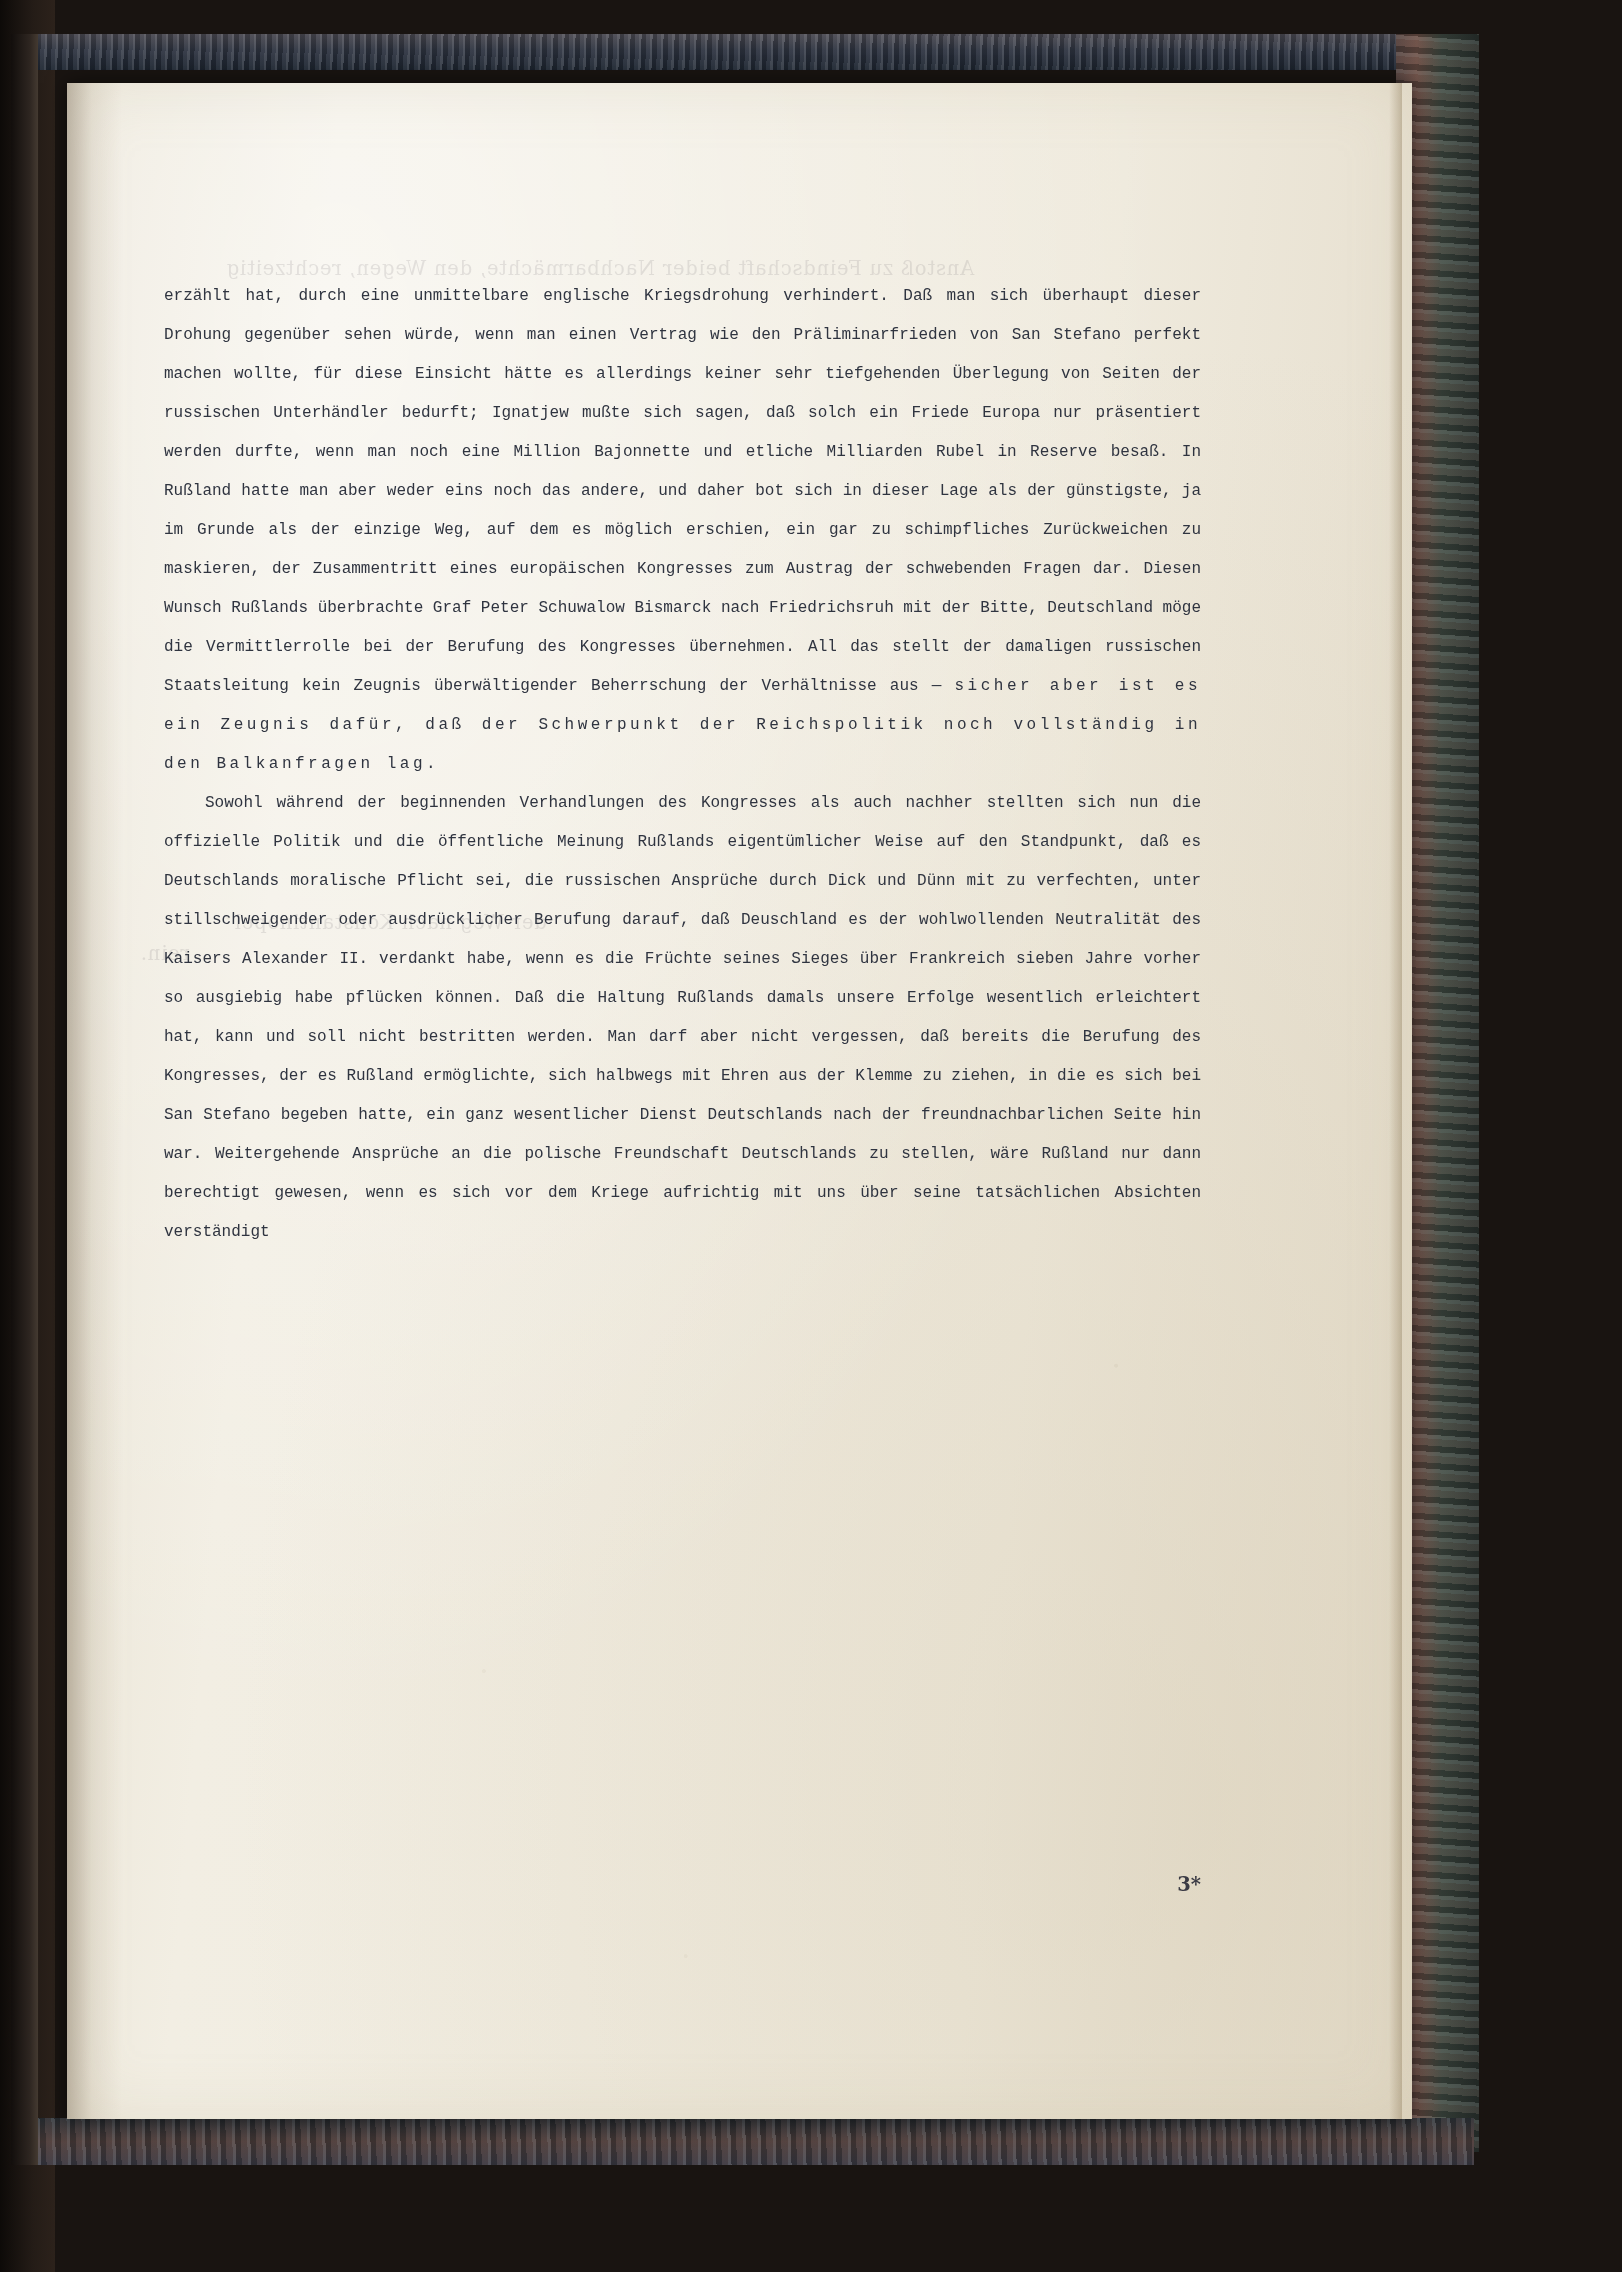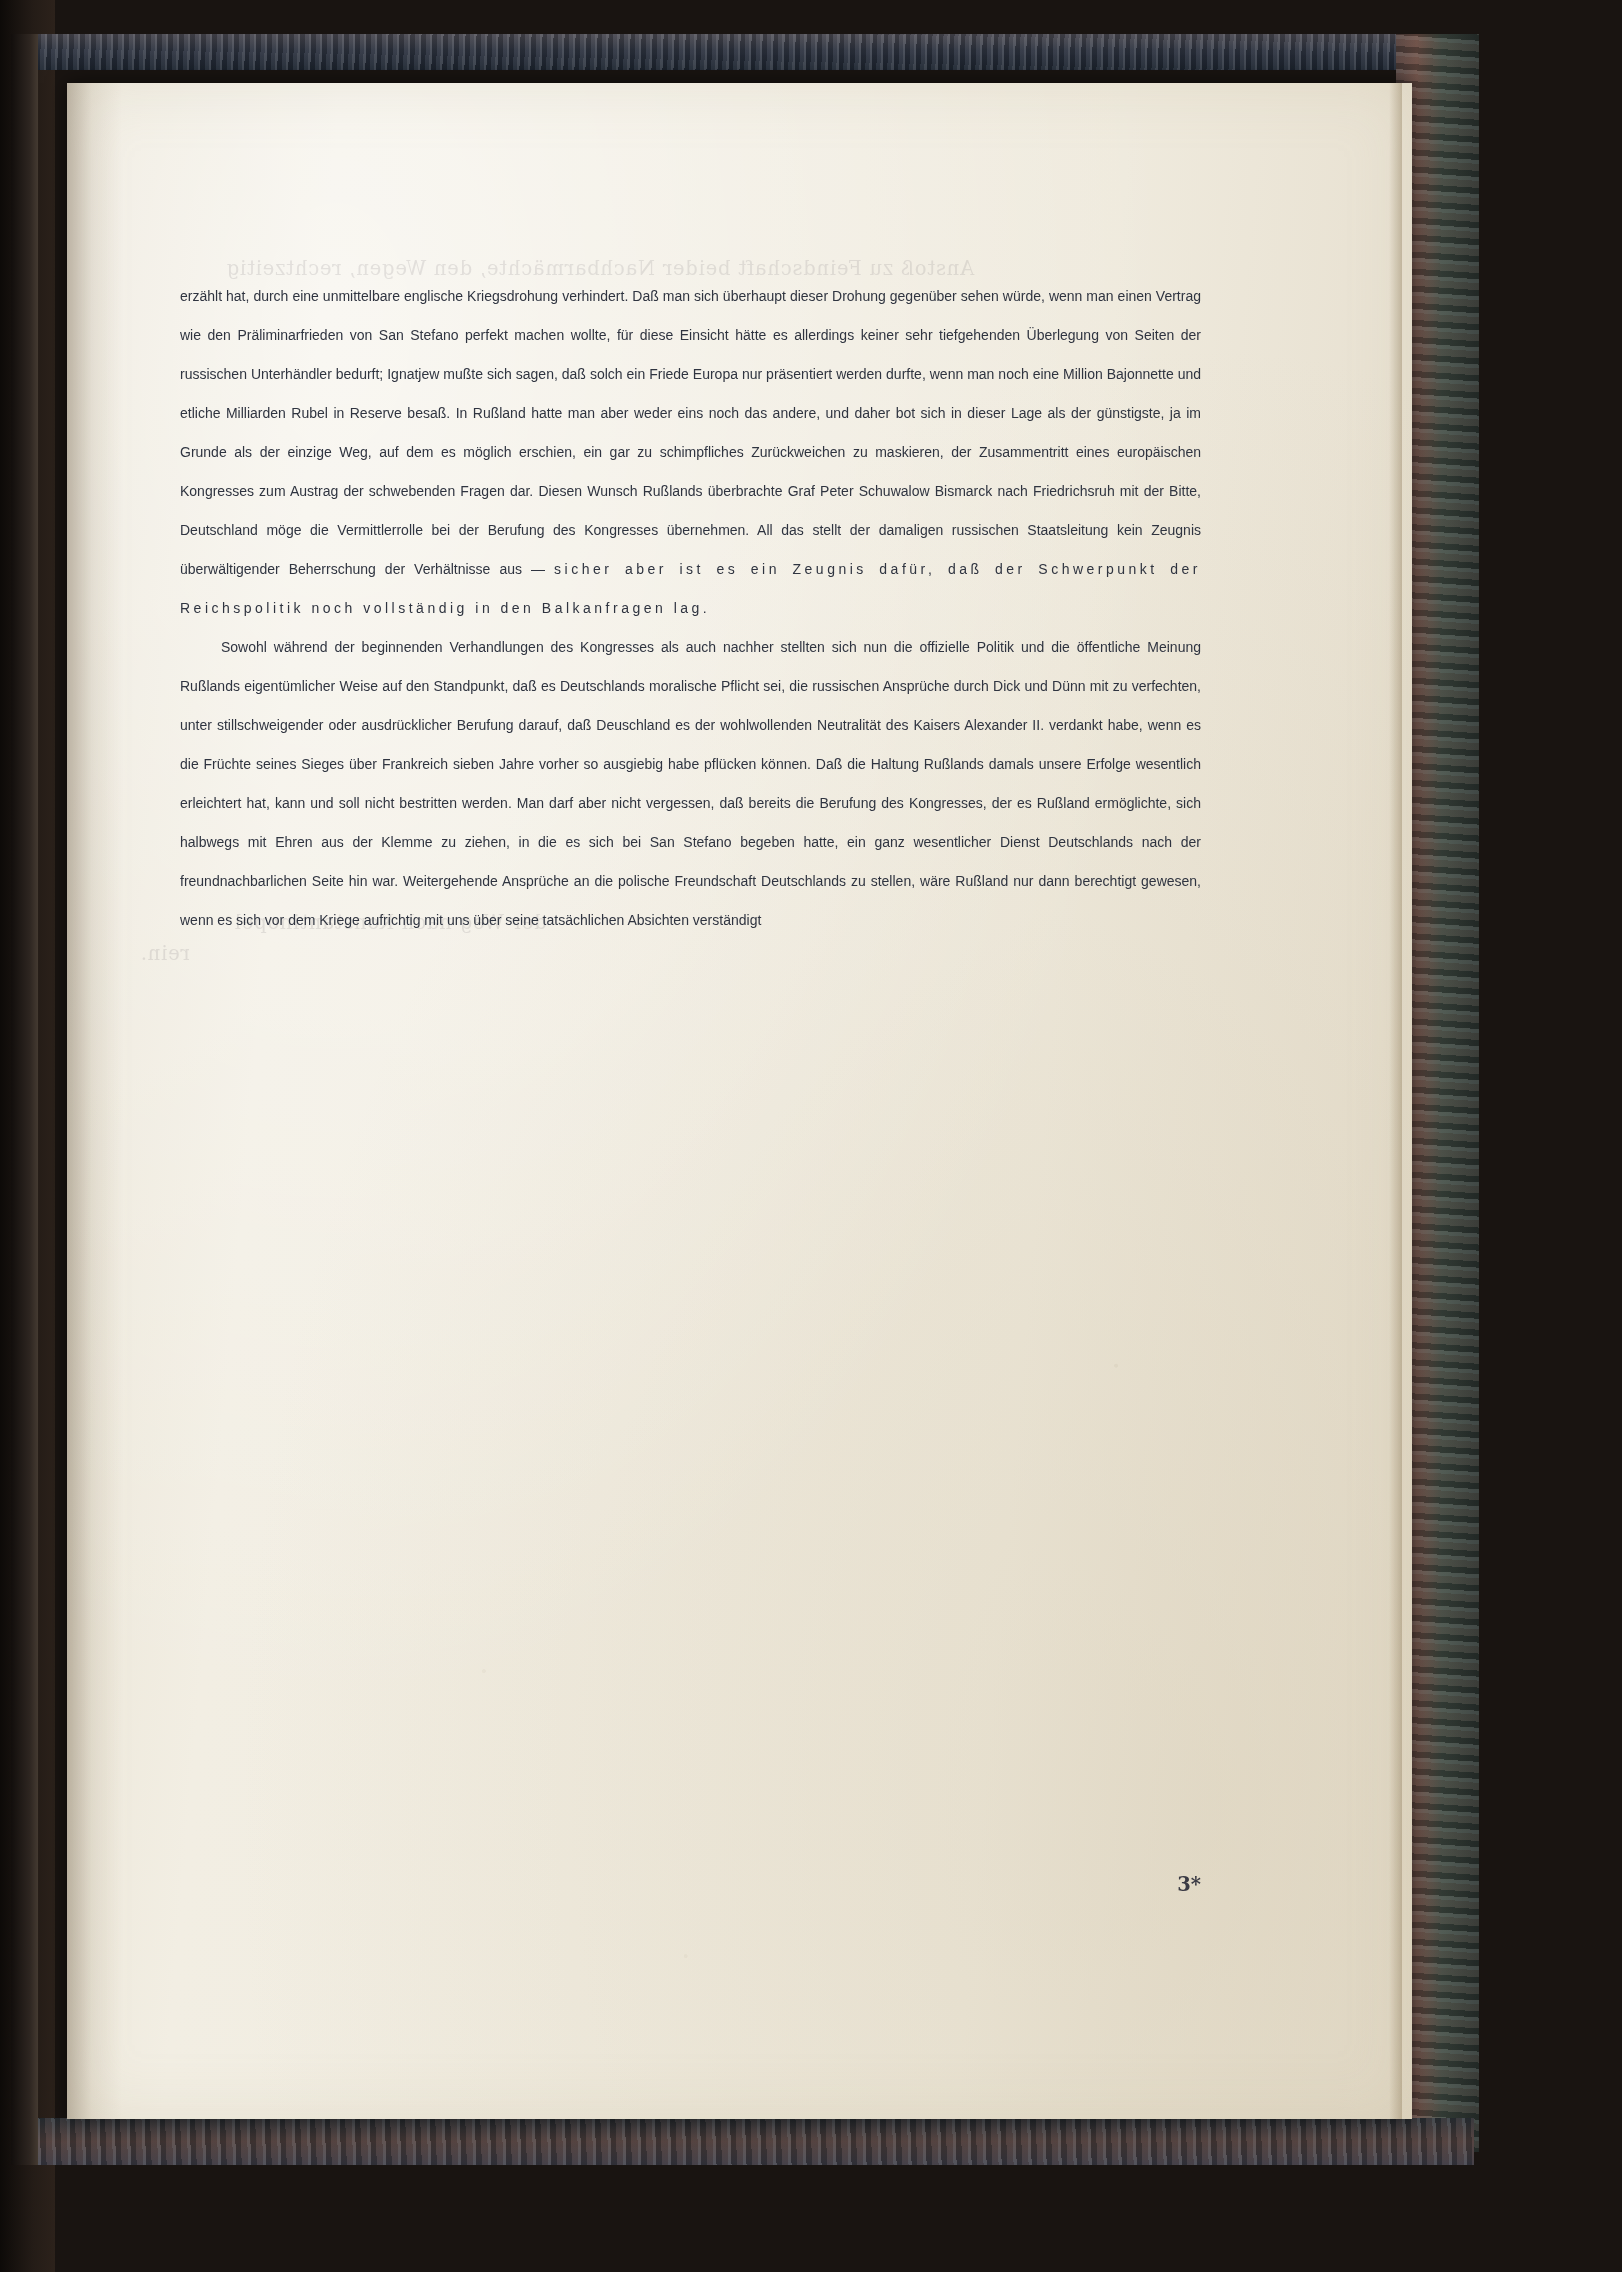--- a/index.html
+++ b/index.html
@@ -114,23 +114,23 @@
     width: 1037px;
     text-align: center;
     font-family: "DejaVu Serif", serif;
     font-size: 23.4px;
     color: #3a3a44;
     letter-spacing: 1.6px;
   }
   .folio .dash { letter-spacing: 0; padding: 0 12.5px; font-size: 20px; }
 
   .para {
-    margin: 0 0 0 16px;
-    font-family: Liberation Sans, sans-serif;
-    font-size: 14px;
+    margin: 0 0 0 0;
+    font-family: Liberation Mono, monospace;
+    font-size: 16px;
     line-height: 39px;
     color: #2f3440;
     text-align: justify;
     text-justify: inter-word;
     -webkit-font-smoothing: antialiased;
   }
   .para + .para { margin-top: 0px; }
   .para.indent { text-indent: 41px; }
 
   

